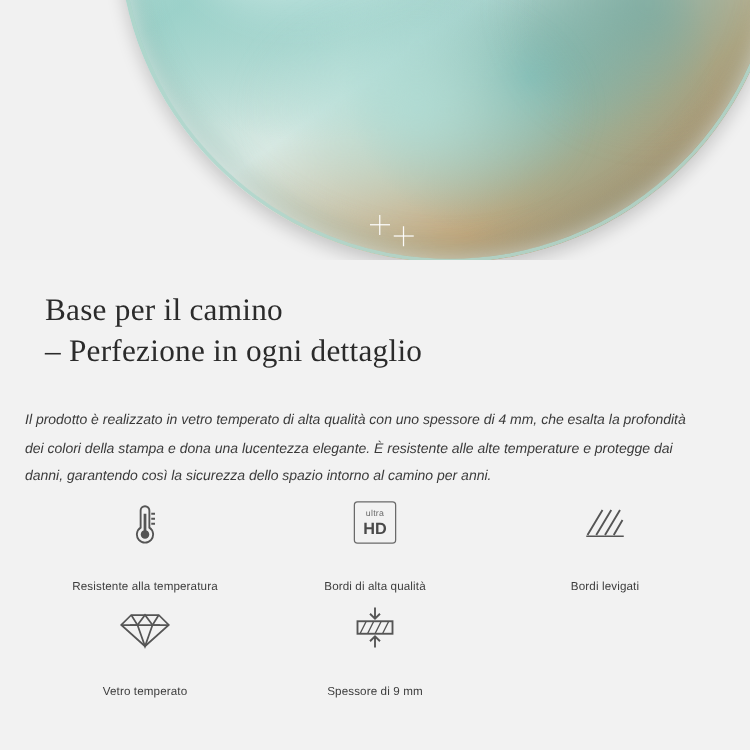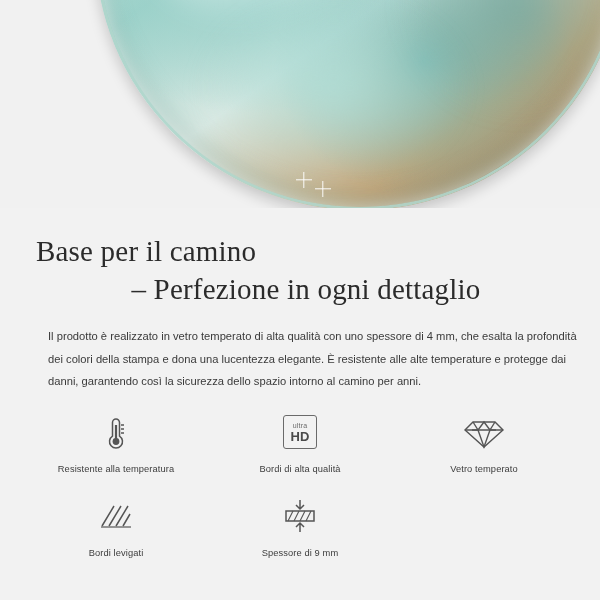--- a/index.html
+++ b/index.html
@@ -86,54 +86,55 @@
   .sp1 { left: 296px; top: 172px; }
   .sp2 { left: 318px; top: 184px; width: 10px; height: 10px; }
 
   
   .headline {
     position: absolute;
     left: 36px;
     top: 232px;
     width: 540px;
     font-family: "Liberation Serif", serif;
-    font-size: 29px;
+    font-size: 25px;
     line-height: 1.32;
     color: #2b2b2b;
     font-weight: 400;
     letter-spacing: 0.2px;
   }
-  .headline .l2 { display: block; text-align: center; }
+  .headline .l2 { display: block; }
 
   .body-copy {
     position: absolute;
-    left: 48px;
+    left: 20px;
     top: 314px;
     width: 536px;
     font-size: 11.2px;
     line-height: 2.0;
     color: #3a3a3a;
+    font-style: italic;
   }
 
   
   .features {
     position: absolute;
     left: 24px;
     top: 396px;
     width: 552px;
     display: grid;
     grid-template-columns: repeat(3, 1fr);
     grid-template-rows: 78px 78px;
     row-gap: 6px;
   }
   .feature {
     display: flex;
     flex-direction: column;
     align-items: center;
-    justify-content: flex-end;
+    justify-content: space-between;
   }
   .feature .ico {
     height: 44px;
     display: flex;
     align-items: center;
     justify-content: center;
     color: #555;
   }
   .feature .cap {
     margin-top: 10px;
@@ -200,43 +201,43 @@
           <span class="u">ultra</span>
           <span class="hd">HD</span>
         </div>
       </div>
       <div class="cap">Bordi di alta qualità</div>
     </div>
 
 
     <div class="feature">
       <div class="ico">
+        <svg width="40" height="36" viewBox="0 0 40 36" fill="none" stroke="#555" stroke-width="1.5">
+          <path d="M6 28L18 8M13 28L25 8M20 28L32 8M27 28L34 16"></path>
+          <path d="M5 29h30" stroke-width="1.2"></path>
+        </svg>
+      </div>
+      <div class="cap">Bordi levigati</div>
+    </div>
+
+    <div class="feature">
+      <div class="ico">
         <svg width="44" height="38" viewBox="0 0 44 38" fill="none" stroke="#555" stroke-width="1.4">
           <path d="M11 9h22l8 8-19 17L3 17l8-8z"></path>
           <path d="M3 17h38"></path>
           <path d="M11 9l5 8-6 0M33 9l-5 8 6 0"></path>
           <path d="M16 17l6 17 6-17"></path>
           <path d="M16 17l6-8 6 8"></path>
         </svg>
       </div>
       <div class="cap">Vetro temperato</div>
     </div>
 
     <div class="feature">
       <div class="ico">
-        <svg width="40" height="36" viewBox="0 0 40 36" fill="none" stroke="#555" stroke-width="1.5">
-          <path d="M6 28L18 8M13 28L25 8M20 28L32 8M27 28L34 16"></path>
-          <path d="M5 29h30" stroke-width="1.2"></path>
-        </svg>
-      </div>
-      <div class="cap">Bordi levigati</div>
-    </div>
-
-    <div class="feature">
-      <div class="ico">
         <svg width="44" height="40" viewBox="0 0 44 40" fill="none" stroke="#555" stroke-width="1.5">
           <path d="M22 4v8M18 9l4 4 4-4"></path>
           <path d="M22 36v-8M18 31l4-4 4 4"></path>
           <rect x="8" y="15" width="28" height="10" stroke-width="1.5"></rect>
           <path d="M10 25l5-10M16 25l5-10M22 25l5-10M28 25l5-10" stroke-width="1.1"></path>
         </svg>
       </div>
       <div class="cap">Spessore di 9 mm</div>
     </div>
 

